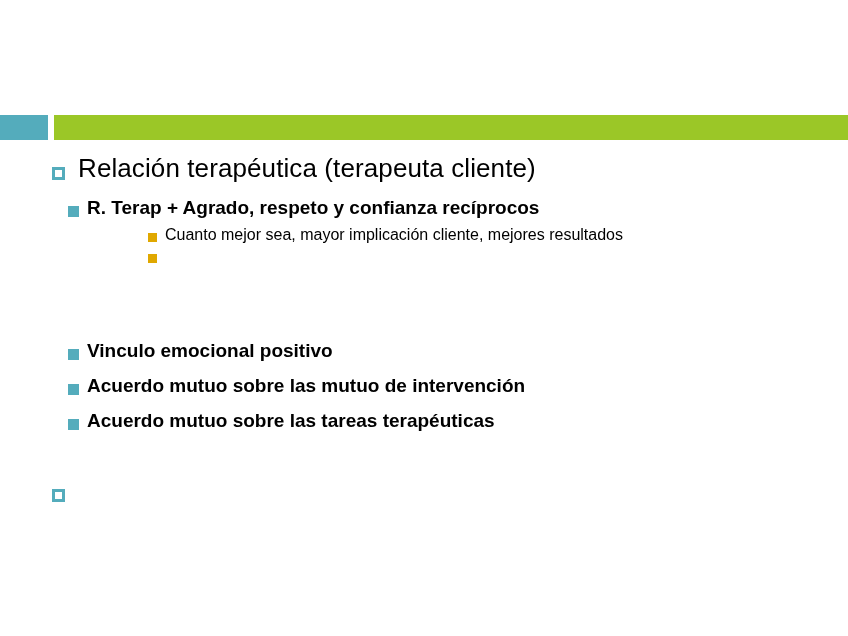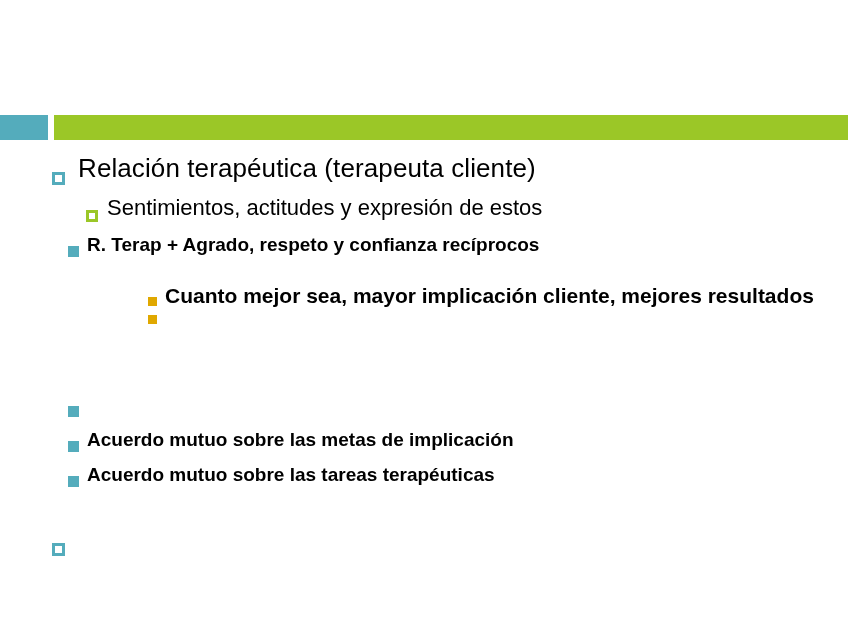--- a/index.html
+++ b/index.html
@@ -43,21 +43,21 @@
   
   .slide-body {
     position: absolute;
     left: 0;
     top: 152px;
     width: 848px;
   }
 
   .bullet-line {
     display: flex;
-    align-items: flex-end;
+    align-items: center;
     color: #000000;
   }
 
   .bullet-mark {
     flex: 0 0 auto;
     display: inline-block;
   }
 
   .bullet-text {
     flex: 0 1 auto;
@@ -130,24 +130,23 @@
     margin-bottom: 3px;
   }
   .lvl4 .bullet-mark {
     width: 9px;
     height: 9px;
     background: #E0A800;
     margin-top: 6px;
     margin-right: 8px;
   }
   .lvl4 .bullet-text {
-    font-size: 21px;
+    font-size: 16px;
     line-height: 21px;
-    font-weight: 700;
-    margin-top: 24px;
+    font-weight: 400;
   }
 
   
   .group-gap-large { height: 62px; }
   .group-gap-med   { height: 42px; }
 </style>
 </head>
 <body>
 
 <div class="header-band">
@@ -157,24 +156,20 @@
 
 <div class="slide-body">
 
   <div>
 
     <div class="bullet-line lvl1">
       <span class="bullet-mark"></span>
       <span class="bullet-text">Relación terapéutica (terapeuta cliente)</span>
     </div>
 
-    <div class="bullet-line lvl2">
-      <span class="bullet-mark"></span>
-      <span class="bullet-text">Sentimientos, actitudes y expresión de estos</span>
-    </div>
 
     <div class="bullet-line lvl3">
       <span class="bullet-mark"></span>
       <span class="bullet-text">R. Terap + Agrado, respeto y confianza recíprocos</span>
     </div>
 
     <div class="bullet-line lvl4">
       <span class="bullet-mark"></span>
       <span class="bullet-text">Cuanto mejor sea, mayor implicación cliente, mejores resultados</span>
     </div>
@@ -185,25 +180,26 @@
 
   </div>
 
   <div class="group-gap-large"></div>
 
   <div>
 
 
     <div class="bullet-line lvl3">
       <span class="bullet-mark"></span>
-    </div>
-
-    <div class="bullet-line lvl3">
-      <span class="bullet-mark"></span>
-      <span class="bullet-text">Acuerdo mutuo sobre las metas de implicación</span>
+      <span class="bullet-text">Vinculo emocional positivo</span>
+    </div>
+
+    <div class="bullet-line lvl3">
+      <span class="bullet-mark"></span>
+      <span class="bullet-text">Acuerdo mutuo sobre las mutuo de intervención</span>
     </div>
 
     <div class="bullet-line lvl3">
       <span class="bullet-mark"></span>
       <span class="bullet-text">Acuerdo mutuo sobre las tareas terapéuticas</span>
     </div>
 
   </div>
 
   <div class="group-gap-med"></div>

